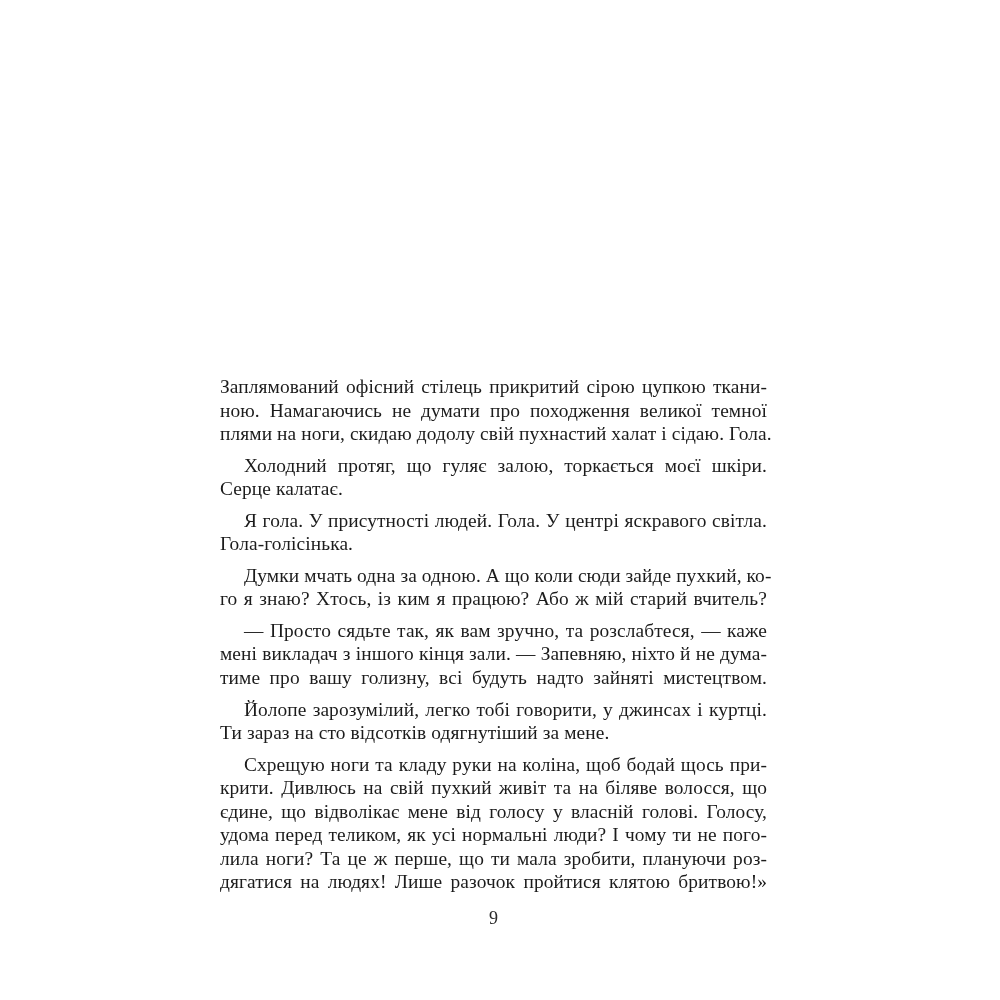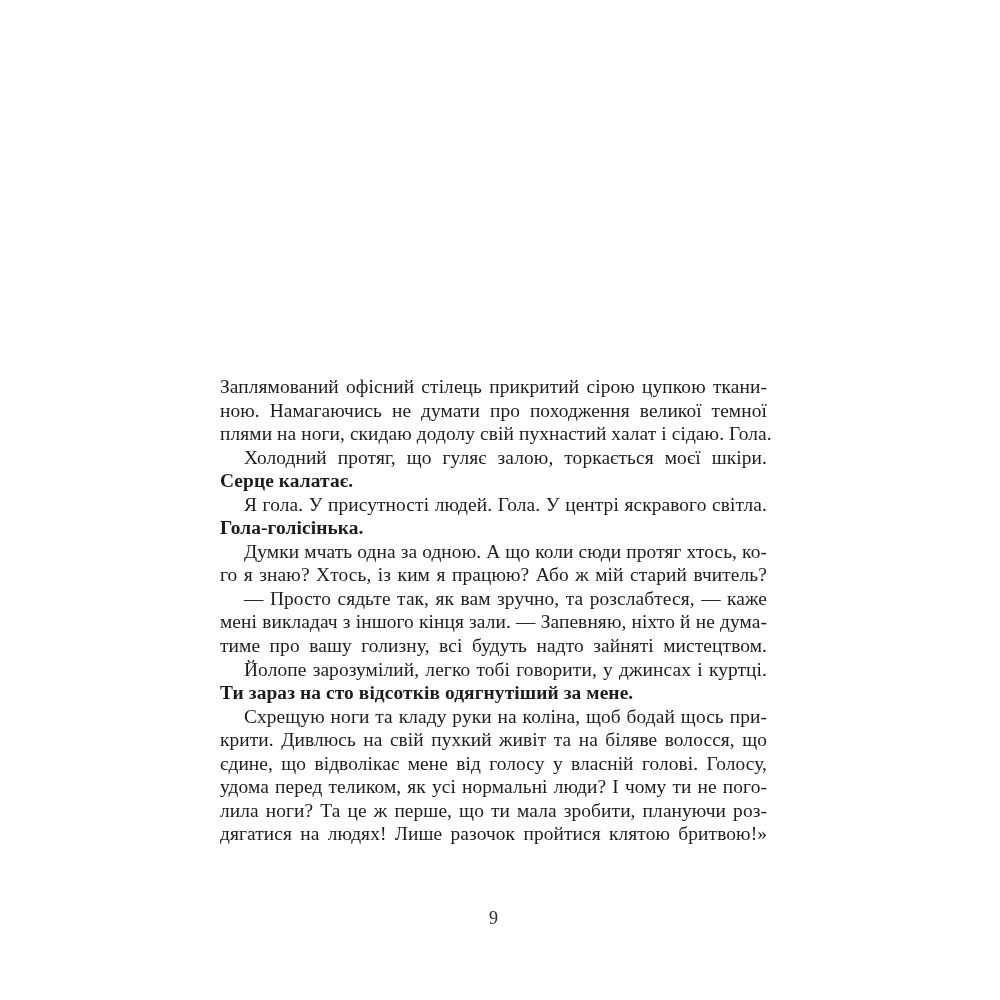--- a/index.html
+++ b/index.html
@@ -26,24 +26,24 @@
     font-size: 19.4px;
     line-height: 23.55px;
     white-space: nowrap;
     text-align: justify;
     text-align-last: justify;
     letter-spacing: 0.1px;
   }
   .line.short {
     text-align: right;
     text-align-last: left;
-    font-weight: bold;
   }
   .line.indent {
     text-indent: 24px;
+    margin-top: 8px;
   }
   .page-number {
     position: absolute;
     top: 908px;
     left: 220px;
     width: 547px;
     text-align: center;
     font-size: 18px;
     line-height: 20px;
     color: #2a2a2a;
@@ -58,21 +58,21 @@
     <div class="line">Заплямований офісний стілець прикритий сірою цупкою ткани-</div>
     <div class="line">ною. Намагаючись не думати про походження великої темної</div>
     <div class="line">плями на ноги, скидаю додолу свій пухнастий халат і сідаю. Гола.</div>
 
     <div class="line indent">Холодний протяг, що гуляє залою, торкається моєї шкіри.</div>
     <div class="line short">Серце калатає.</div>
 
     <div class="line indent">Я гола. У присутності людей. Гола. У центрі яскравого світла.</div>
     <div class="line short">Гола-голісінька.</div>
 
-    <div class="line indent">Думки мчать одна за одною. А що коли сюди протяг хтось, ко-</div>
+    <div class="line indent">Думки мчать одна за одною. А що коли сюди зайде пухкий, ко-</div>
     <div class="line">го я знаю? Хтось, із ким я працюю? Або ж мій старий вчитель?</div>
 
     <div class="line indent">— Просто сядьте так, як вам зручно, та розслабтеся, — каже</div>
     <div class="line">мені викладач з іншого кінця зали. — Запевняю, ніхто й не дума-</div>
     <div class="line">тиме про вашу голизну, всі будуть надто зайняті мистецтвом.</div>
 
     <div class="line indent">Йолопе зарозумілий, легко тобі говорити, у джинсах і куртці.</div>
     <div class="line short">Ти зараз на сто відсотків одягнутіший за мене.</div>
 
     <div class="line indent">Схрещую ноги та кладу руки на коліна, щоб бодай щось при-</div>

